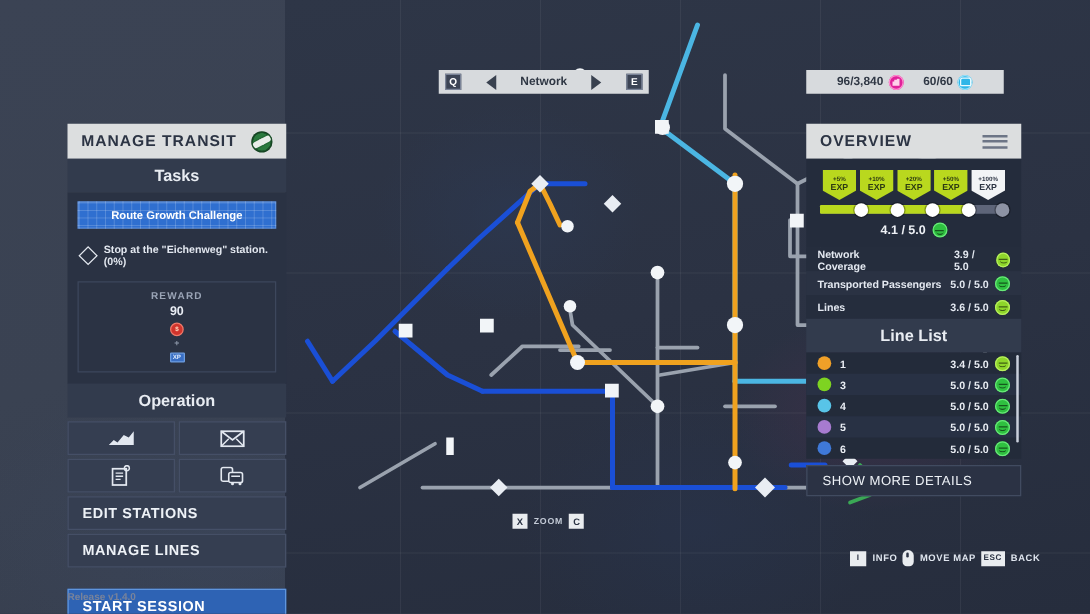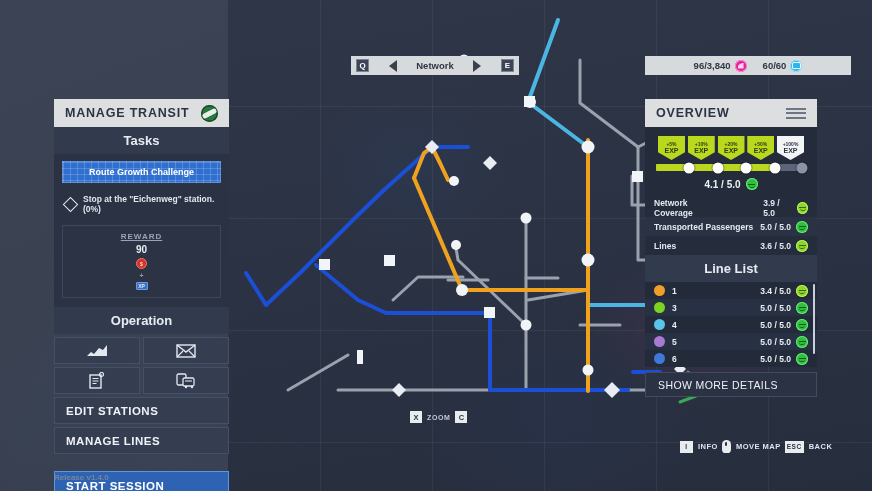--- a/index.html
+++ b/index.html
@@ -91,21 +91,21 @@
     border: 1.6px solid #e4e9f0; transform: rotate(45deg);
   }
   .task-text { color: #e2e7ef; font-size: 8.5px; font-weight: bold; }
   .reward-box {
     margin-top: 11px;
     border: 1px solid #3d475c;
     background: #2b3344;
     text-align: center;
     padding: 6px 0 7px 0;
   }
-  .reward-label { color: #9aa4b6; font-size: 8px; font-weight: bold; letter-spacing: 1px; text-decoration: underline; }
+  .reward-label { color: #9aa4b6; font-size: 8px; font-weight: bold; letter-spacing: 1px; }
   .reward-val {
     margin-top: 3px; display: flex; align-items: center; justify-content: center; gap: 3px;
     color: #e8ecf3; font-size: 10px; font-weight: bold; flex-direction: column;
   }
   .coin-icon {
     width: 11px; height: 11px; border-radius: 50%;
     background: #d0342c; border: 1px solid #f07a6a;
     font-size: 5px; color: #ffd9c0; display: flex; align-items: center; justify-content: center;
     font-weight: bold;
   }
@@ -162,21 +162,21 @@
     border: 1px solid #6d7governed;
     border: 1px solid #7b8498;
   }
   .tri-l, .tri-r { width: 0; height: 0; border-top: 6px solid transparent; border-bottom: 6px solid transparent; }
   .tri-l { border-right: 8px solid #39414f; }
   .tri-r { border-left: 8px solid #39414f; }
   #nav-title { color: #2f3744; font-size: 9.5px; font-weight: bold; }
 
   
   #resbar {
-    position: absolute; left: 645px; top: 56px; width: 206px; height: 19px;
+    position: absolute; left: 645px; top: 56px; width: 158px; height: 19px;
     background: #d7dadd;
     display: flex; align-items: center; justify-content: center; gap: 16px;
   }
   .res { display: flex; align-items: center; gap: 4px; color: #2f3744; font-size: 9.5px; font-weight: bold; }
   .res-ico { width: 12px; height: 12px; border-radius: 50%; display:flex; align-items:center; justify-content:center; }
   .ico-pink { background: #e0219a; box-shadow: inset 0 0 0 1px #ff8fd0; }
   .ico-cyan { background: #2fb6e8; box-shadow: inset 0 0 0 1px #9fe2f8; }
   .ico-pink::after { content:""; width:6px; height:6px; background:#ffd0ea; clip-path: polygon(0 100%,35% 100%,35% 45%,0 45%,0 100%,65% 100%,65% 20%,30% 20%,30% 100%,100% 100%,100% 0,65% 0,65% 100%); }
   .ico-cyan::after { content:""; width:7px; height:5px; border:1.4px solid #eafaff; border-radius: 2px 2px 1px 1px; }
 

